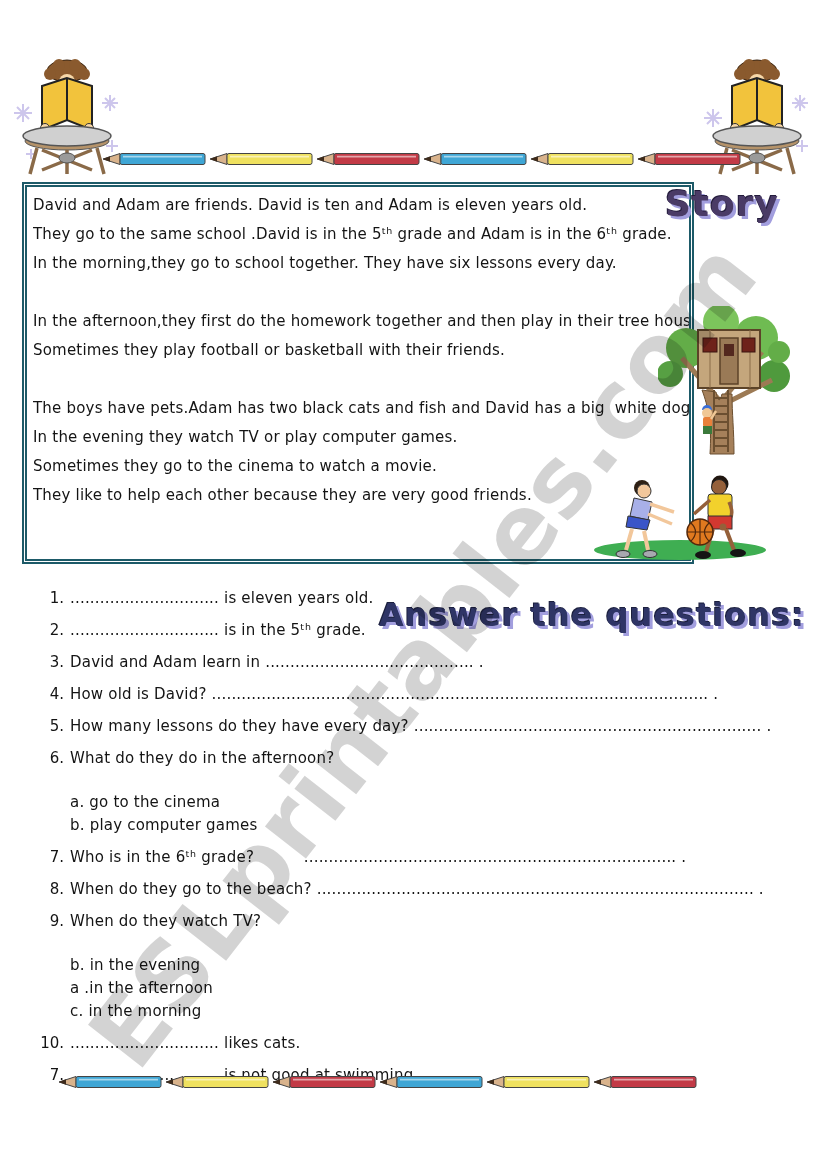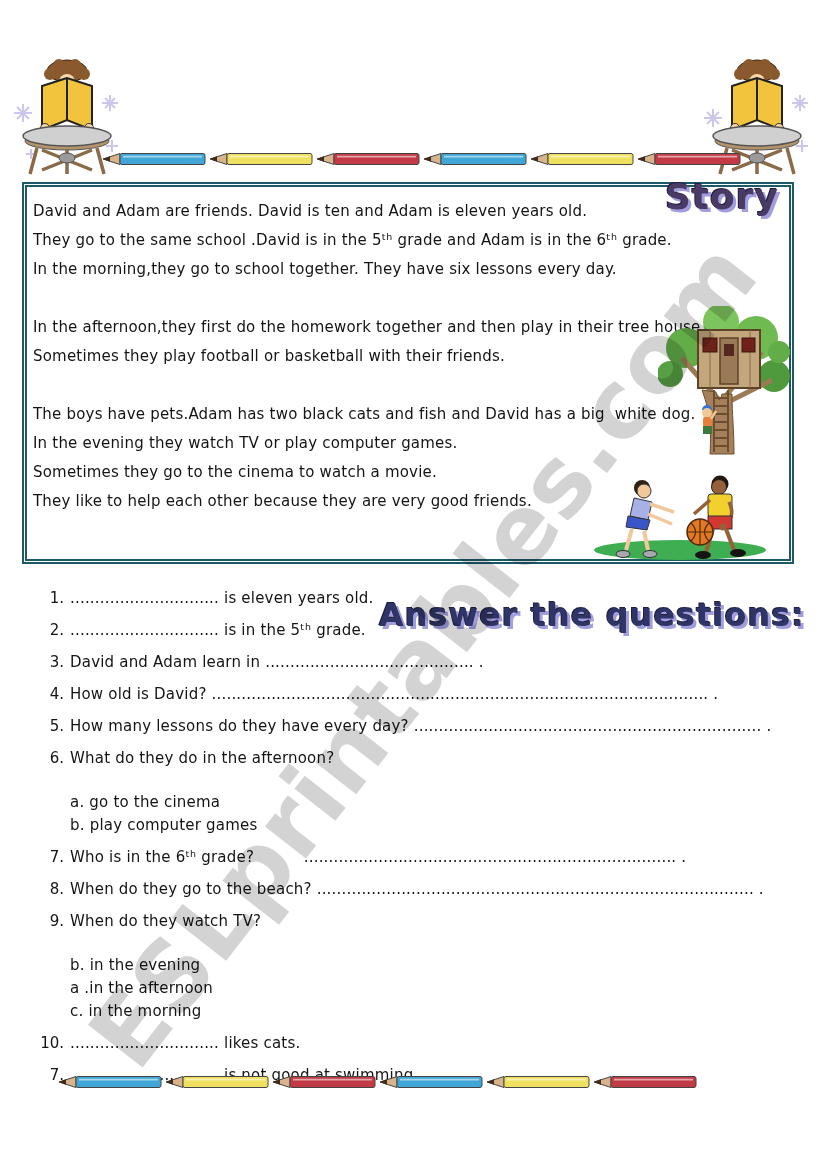--- a/index.html
+++ b/index.html
@@ -22,30 +22,30 @@
   }
   
   .reading-left {position:absolute; left:12px;  top:58px;}
   .reading-right{position:absolute; left:702px; top:58px;}
   .pencils-top   {position:absolute; left:102px; top:150px;}
   .pencils-bottom{position:absolute; left:58px;  top:1073px;}
   .treehouse {position:absolute; left:658px; top:306px;}
   .basketball{position:absolute; left:592px; top:470px;}
   
   .story-box{
-    position:absolute; left:22px; top:182px; width:772px; height:382px;
+    position:absolute; left:22px; top:182px; width:672px; height:382px;
     border:5px double var(--box-border); box-sizing:border-box;
-    padding:10px 0 0 6px; background:transparent;
+    padding:4px 0 0 6px; background:transparent;
   }
   .story-line{
     font-size:15px; line-height:29px; letter-spacing:0.2px;
     white-space:pre; overflow:hidden;
   }
   .story-label{
-    position:absolute; top:176px; right:42px;
+    position:absolute; top:183px; right:42px;
     font-size:36px; font-weight:bold; letter-spacing:1px;
     color:var(--story-label-color);
     text-shadow:-1px -1px 0 #241c3c, 3px 3px 0 var(--heading-shadow);
   }
   
   .answer-heading{
     position:absolute; top:596px; right:16px;
     font-size:32px; font-weight:bold; letter-spacing:1px;
     color:var(--heading-navy);
     text-shadow:-1px -1px 0 #1c203e, 3px 3px 0 var(--heading-shadow);

